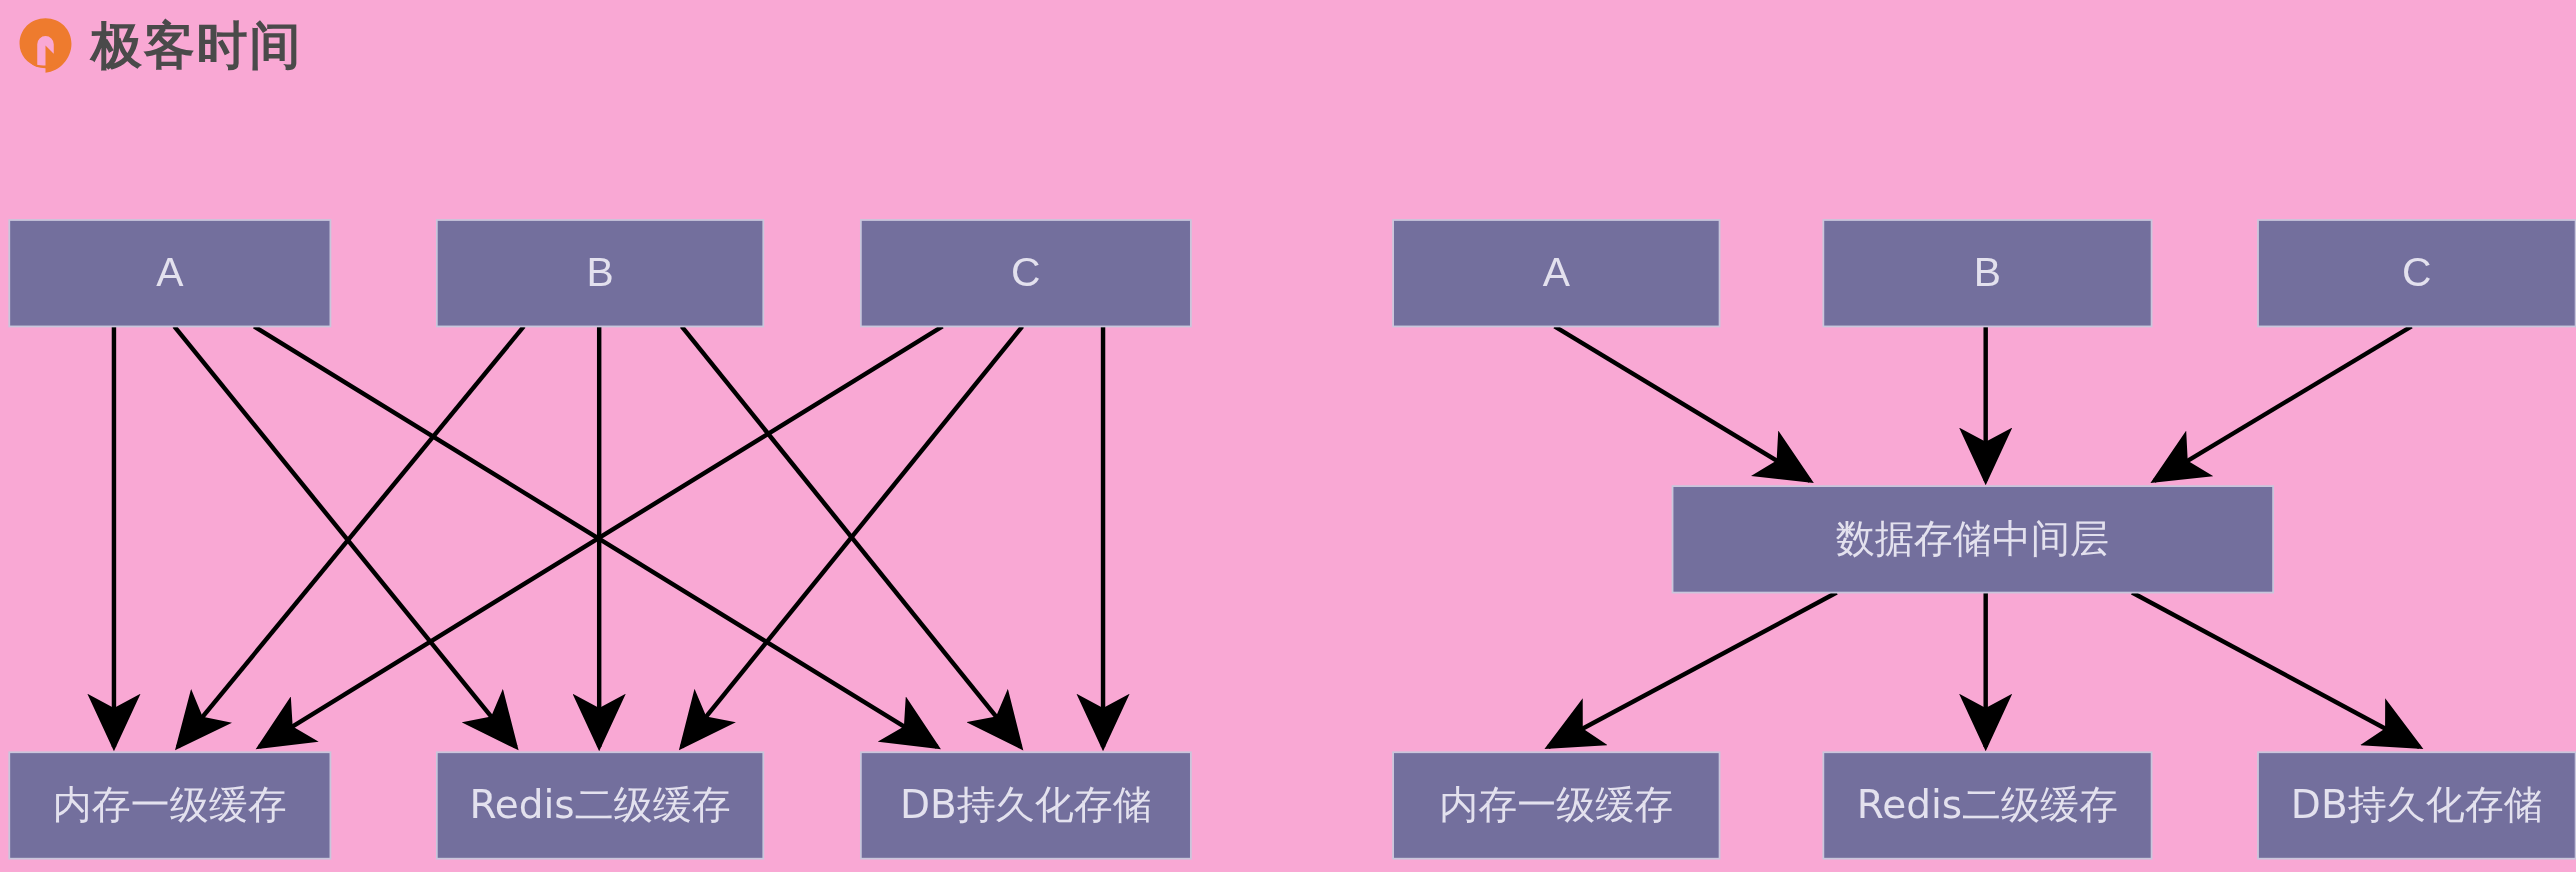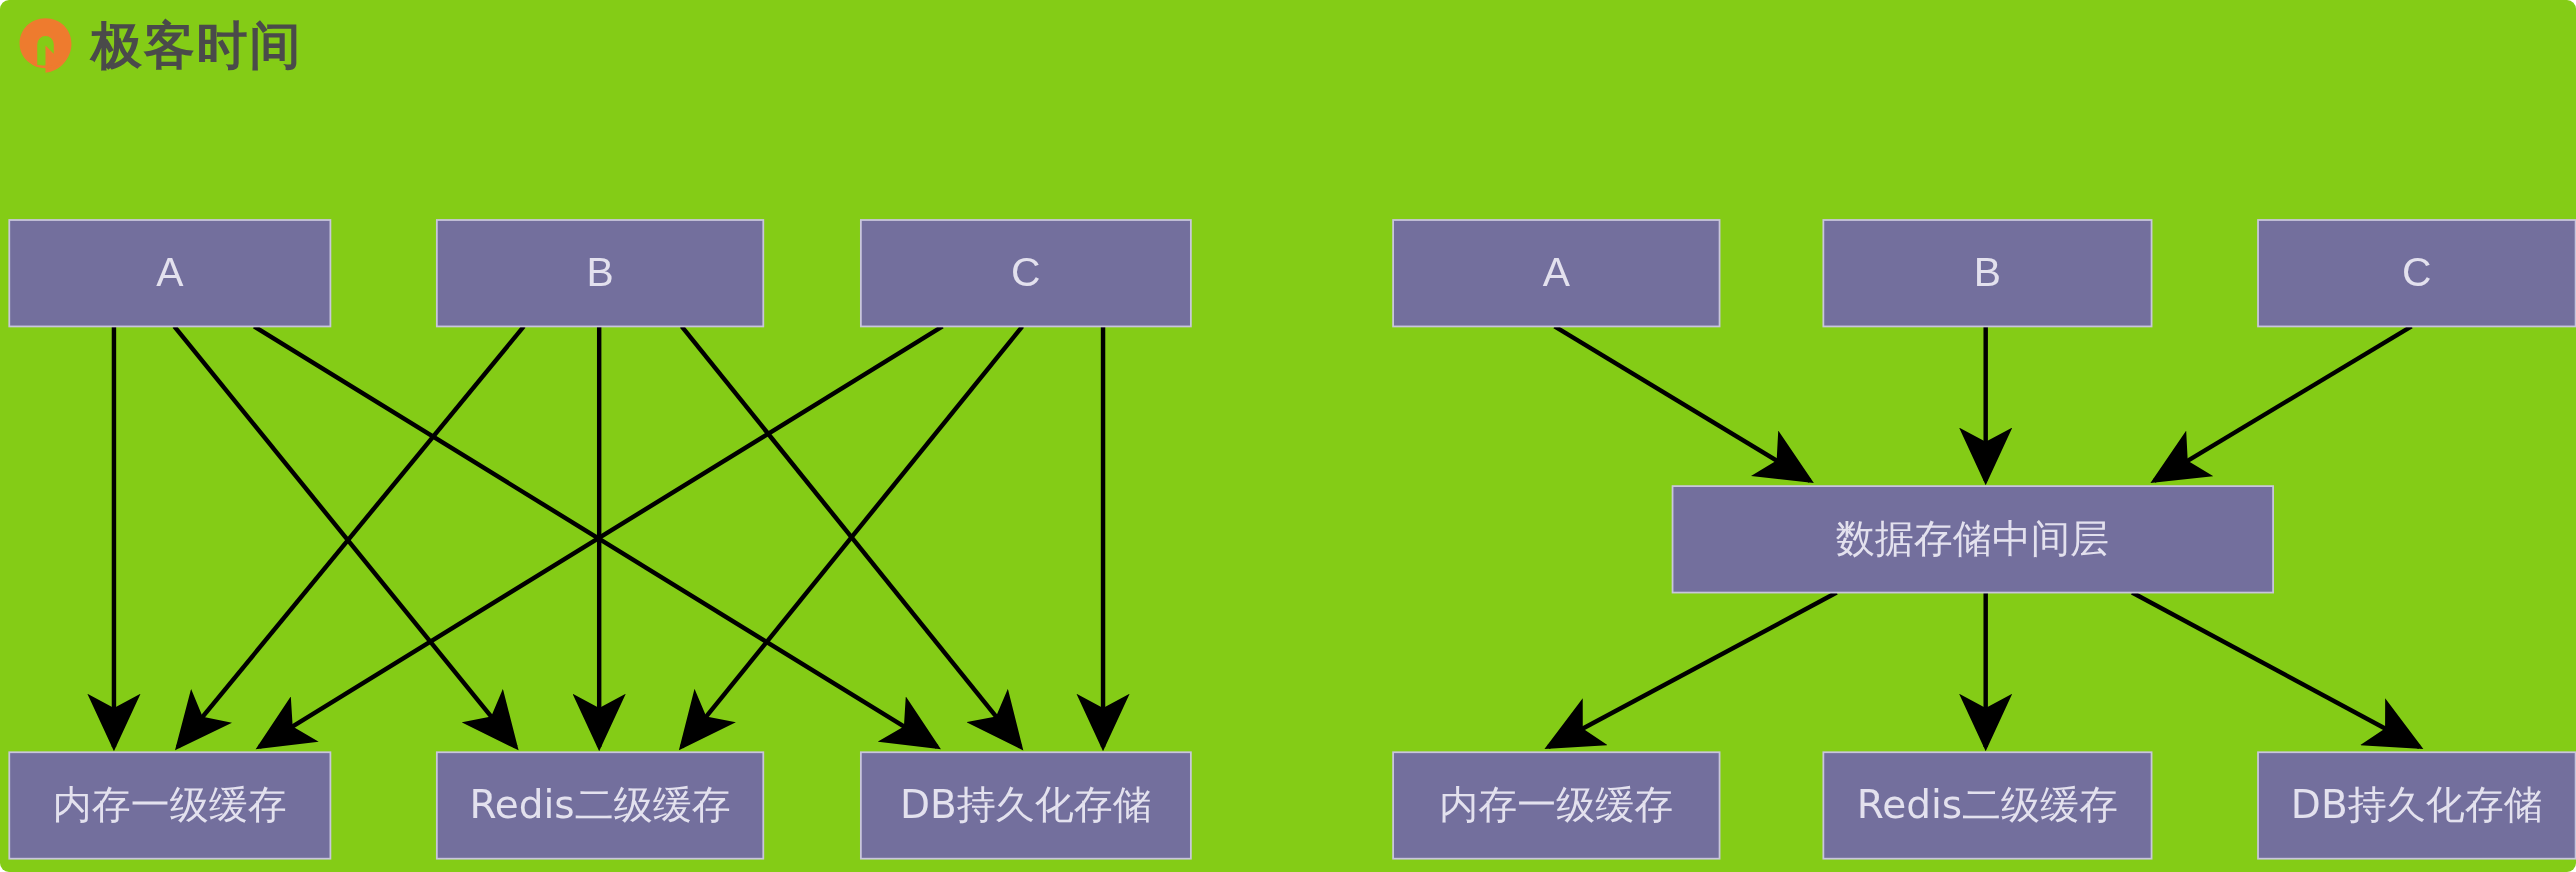--- a/index.html
+++ b/index.html
@@ -11,22 +11,21 @@
     font-family: "Liberation Sans", "DejaVu Sans", sans-serif;
     width: 2576px;
     height: 872px;
     overflow: hidden;
     position: relative;
   }
   #stage {
     position: relative;
     width: 2576px;
     height: 872px;
-    background: #84cc16;
-    border-radius: 9px;
+    background: #f9a8d4;
   }
 
   
   .brand {
     position: absolute;
     left: 16px;
     top: 10.6px;
     display: flex;
     align-items: center;
     gap: 16px;

